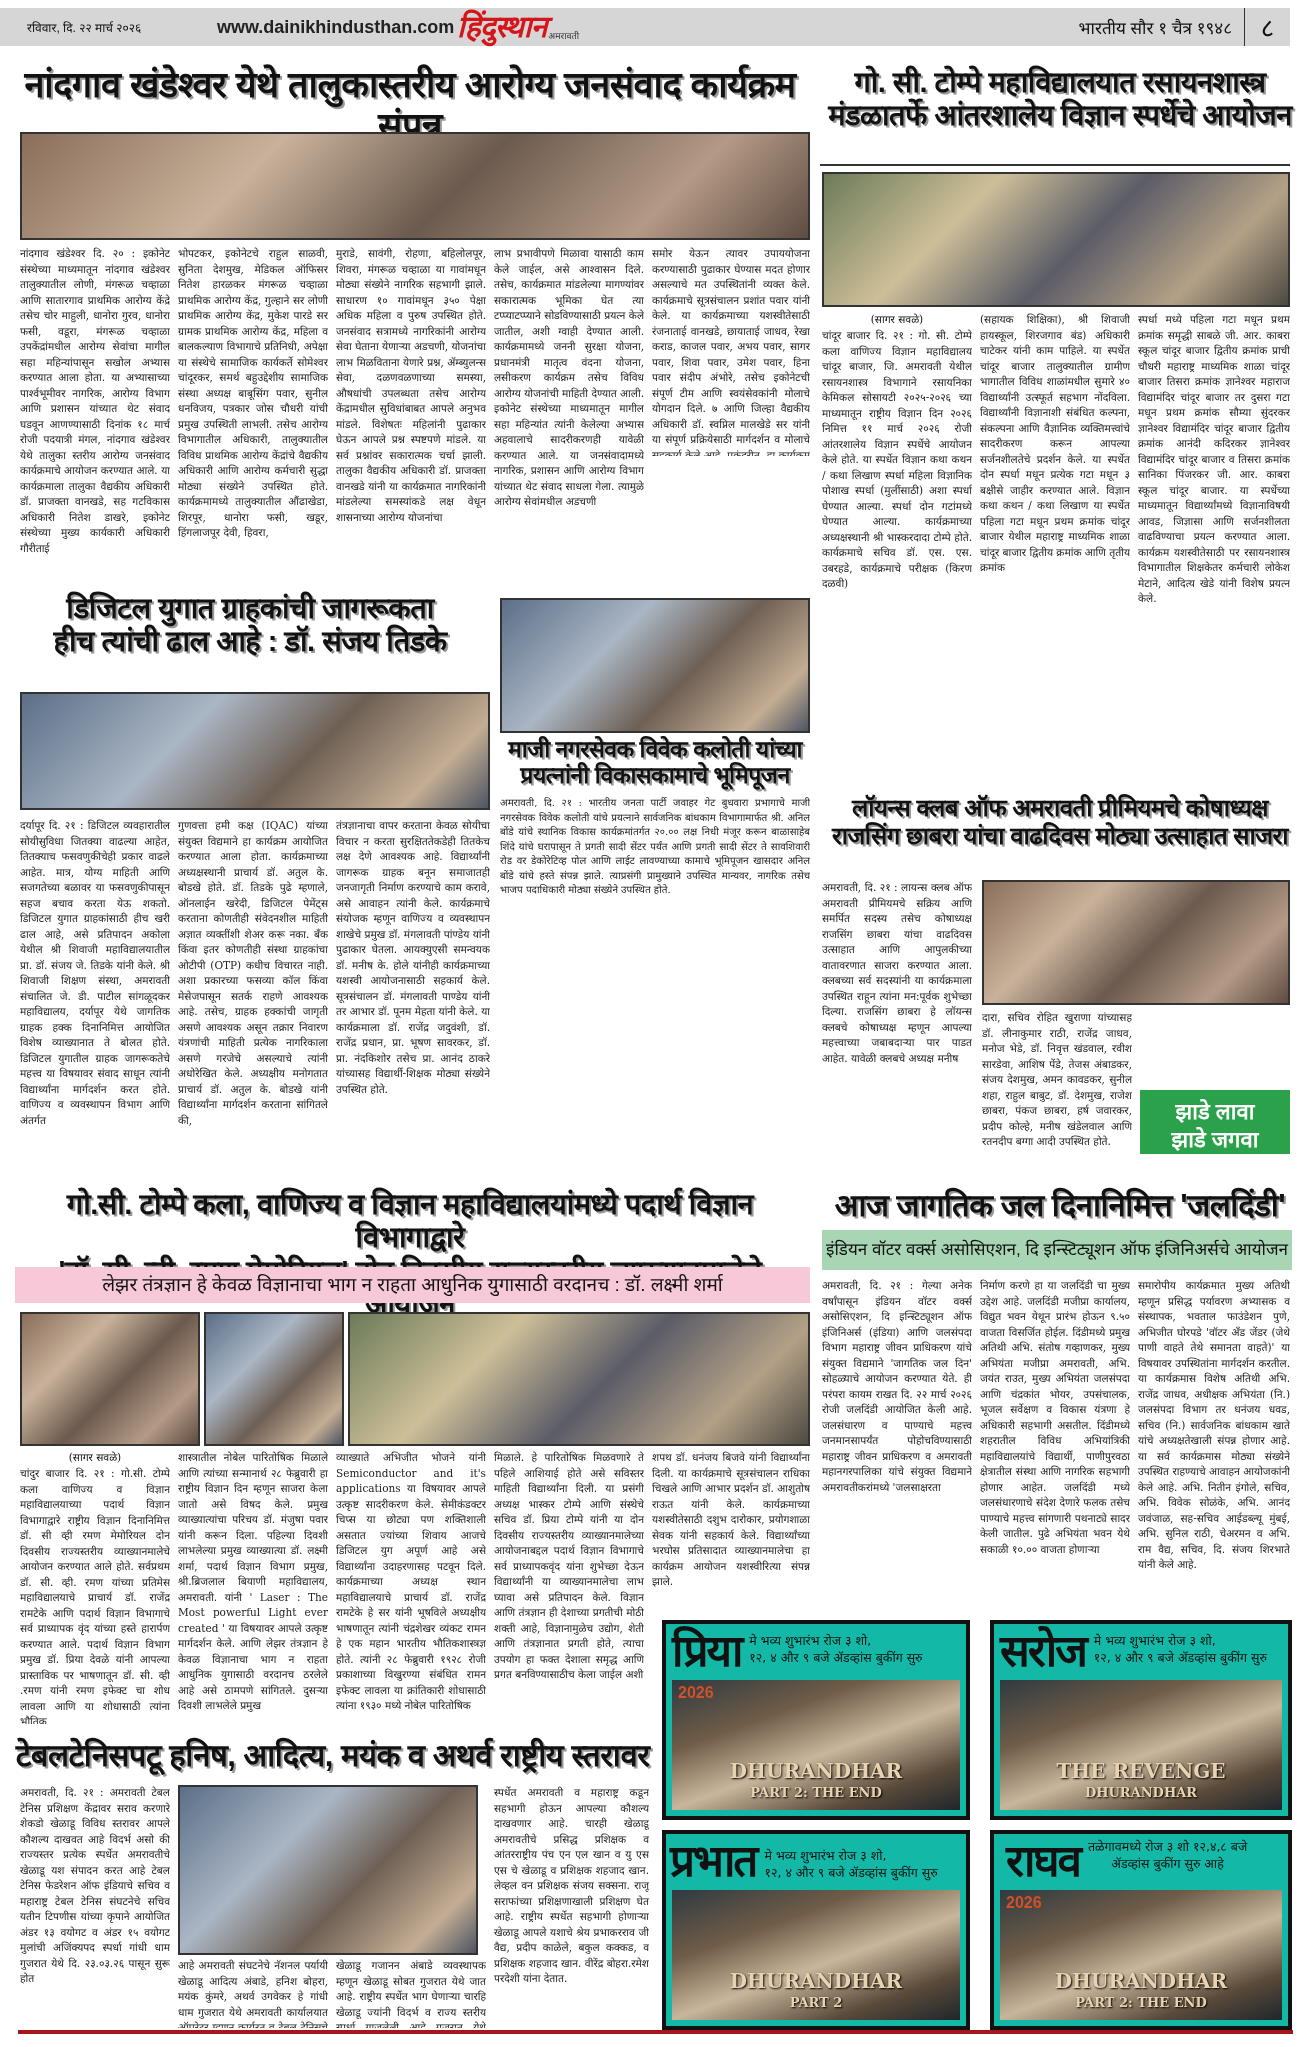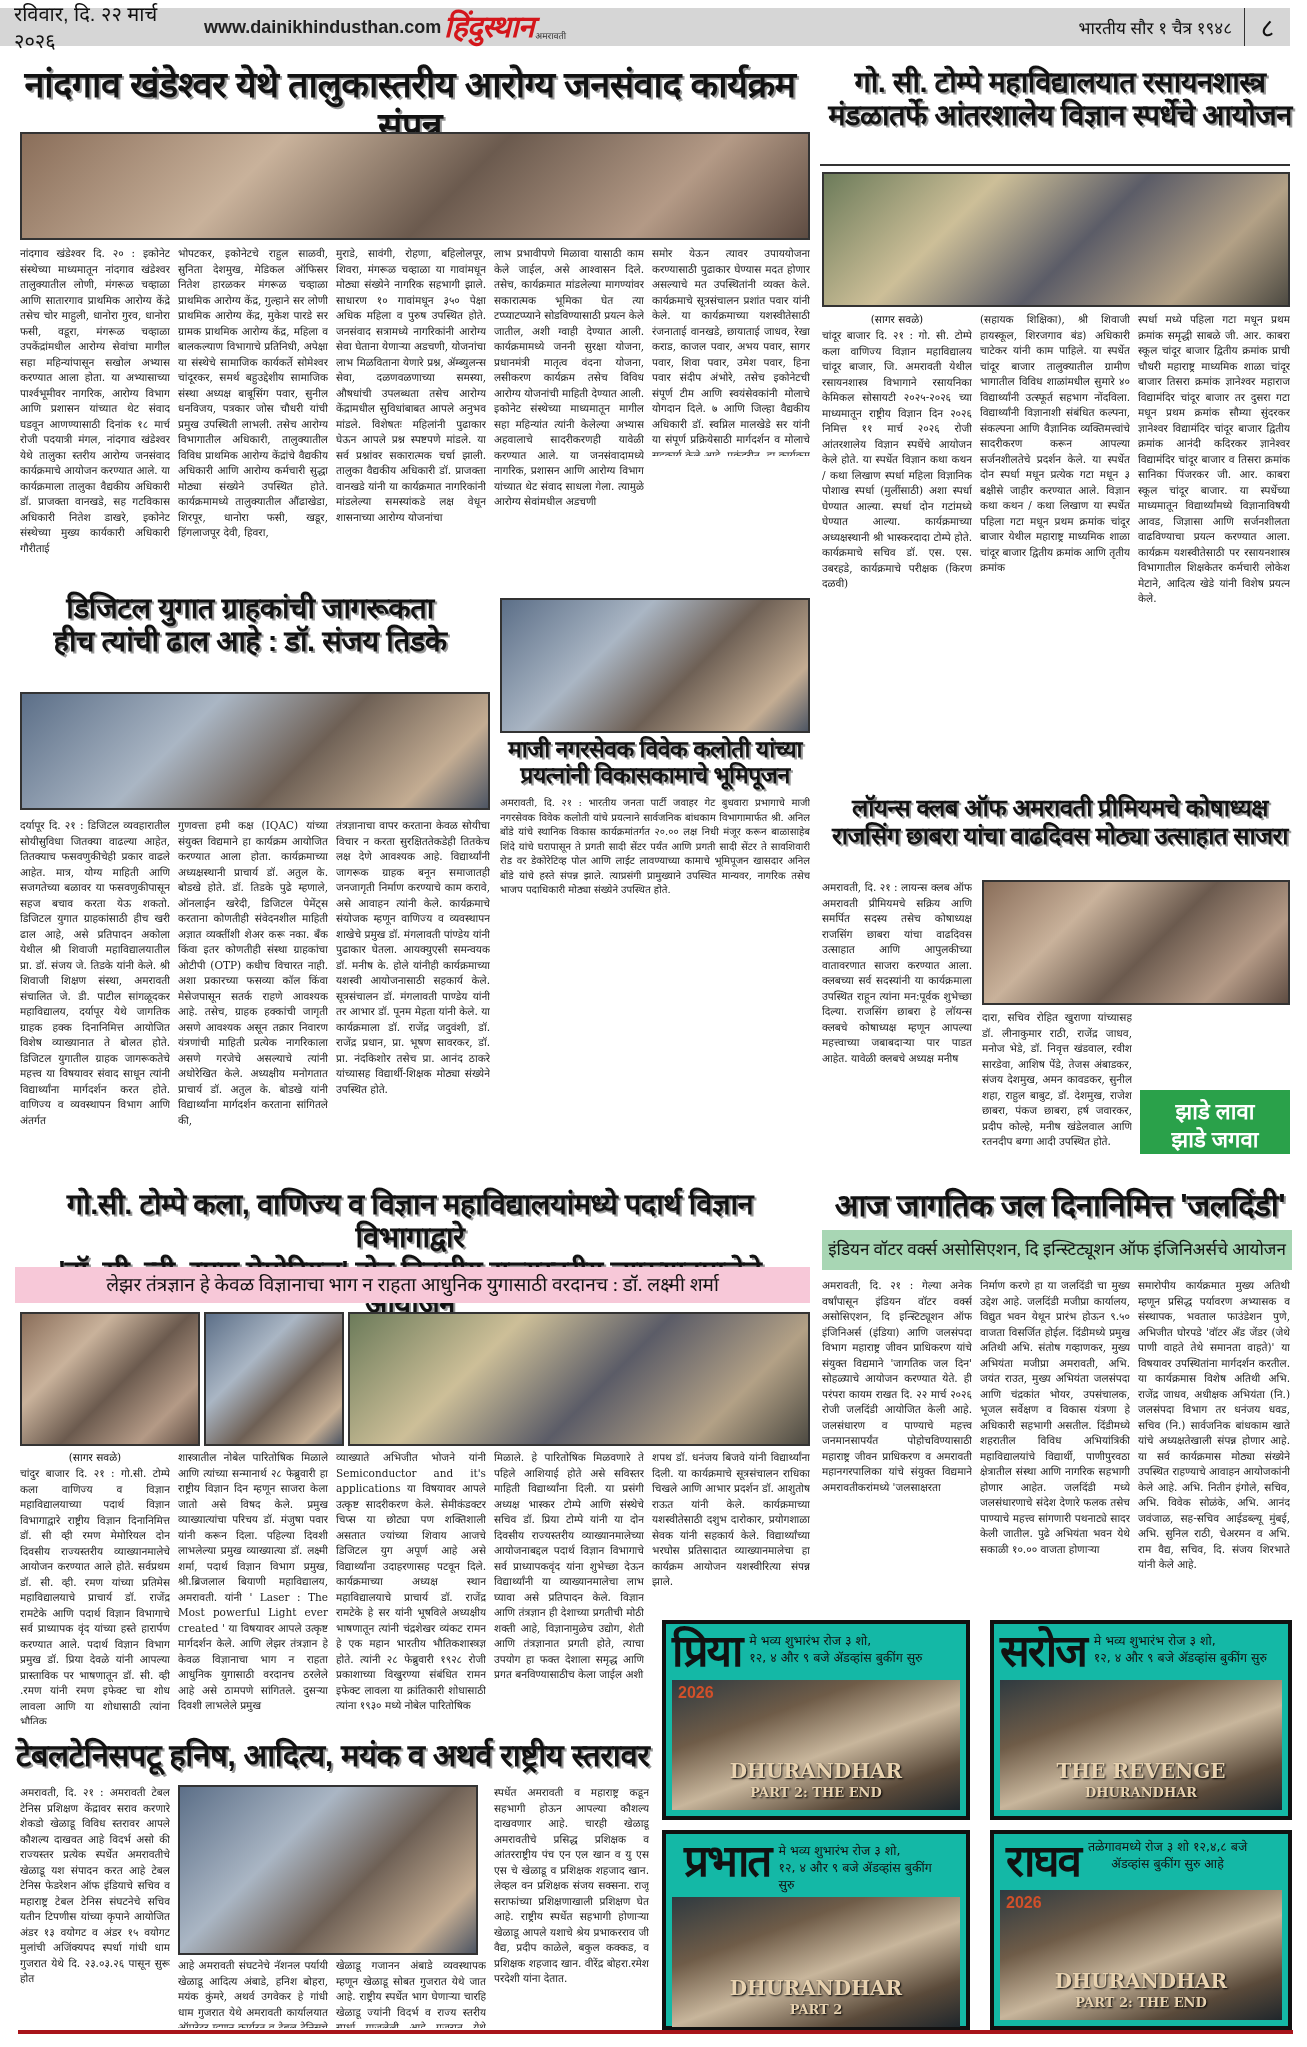--- a/index.html
+++ b/index.html
@@ -1,31 +1,31 @@
 <!DOCTYPE html>
 <html><head>
 <meta charset="utf-8">
 <style>
 *{box-sizing:border-box;margin:0;padding:0}
 body{width:1307px;height:2047px;background:#fff;font-family:"DejaVu Serif",serif;color:#111;position:relative;overflow:hidden}
 .abs{position:absolute}
 .mast{left:0;top:8px;width:1290px;height:38px;background:#d6d6d6;display:flex;align-items:center;font-family:"Liberation Sans",sans-serif}
-.mast .date{margin-left:14px;font-size:20px;width:190px}
+.mast .date{margin-left:27px;font-size:12px;width:190px}
 .mast .url{font-size:18px;font-weight:bold;color:#222;width:240px}
 .mast .logo{font-size:30px;font-weight:900;color:#d4161b;font-style:italic;letter-spacing:-1px;line-height:30px}
 .mast .city{font-size:9px;color:#333;margin-left:2px;align-self:flex-end;margin-bottom:4px}
 .mast .sura{margin-left:auto;font-size:17px;padding-right:12px}
 .mast .pg{border-left:1px solid #333;height:38px;width:46px;display:flex;align-items:center;justify-content:center;font-size:26px}
 .hl{font-family:"Liberation Sans",sans-serif;font-weight:900;text-align:center;color:#111;text-shadow:2px 2px 0 #999;line-height:1.15;letter-spacing:-0.5px}
 .col{font-size:10.5px;line-height:15.5px;text-align:justify;color:#222;overflow:hidden}
 .photo{background:linear-gradient(135deg,#8a6e5a,#c9b29b 30%,#6b5a4e 55%,#b49a86 80%,#5e4c42);border:2px solid #333}
 .photo.blue{background:linear-gradient(135deg,#5c6f88,#aab6c4 35%,#6e6055 60%,#c4ad93 85%,#4d5563)}
 .photo.green{background:linear-gradient(135deg,#6c7b5a,#cdbf98 30%,#5b5c67 55%,#b3a186 80%,#4d4a42)}
 .caption{font-size:10.5px;text-align:center}
-.sub{font-family:Liberation Serif, serif;text-align:center;font-size:20px}
+.sub{font-family:Liberation Sans, sans-serif;text-align:center;font-size:20px}
 .pinkbar{background:#f7c8d8}
 .greenbar{background:#a8d6b4}
 .treebox{background:#2aa14a;color:#fff;font-family:"Liberation Sans",sans-serif;font-weight:bold;font-size:22px;text-align:center;line-height:28px;padding-top:8px}
 .ad{border:4px solid #111;background:#14b8a6}
 .ad .name{font-family:"DejaVu Serif",serif;font-weight:900;font-size:44px;line-height:50px;letter-spacing:-2px}
 .ad .info{font-size:12.5px;line-height:17px;font-family:"DejaVu Sans",sans-serif}
 .poster{background:linear-gradient(160deg,#2f3a40,#6f5c48 30%,#c8b69c 55%,#5a4a3a 80%,#1f262b);position:relative;overflow:hidden}
 .poster .ttl{position:absolute;bottom:6px;left:0;right:0;text-align:center;color:#e8d2b0;font-family:"DejaVu Serif",serif;font-weight:bold;font-size:20px;text-shadow:1px 1px 2px #000;line-height:22px}
 .poster .ttl small{display:block;font-size:13px}
 .poster .yr{position:absolute;top:4px;left:6px;color:#d2502a;font-weight:bold;font-size:16px;font-family:"Liberation Sans",sans-serif}
@@ -132,21 +132,21 @@
       <div>मे भव्य शुभारंभ रोज ३ शो,</div>
       <div>१२, ४ और ९ बजे ॲडव्हांस बुकींग सुरु</div>
     </div>
   </div>
   <div class="poster" style="margin:2px 6px;height:130px">
     <span class="yr"></span>
     <div class="ttl"><span>THE REVENGE</span><small>DHURANDHAR</small></div>
   </div>
 </div>
 <div class="abs ad" style="left:662px;top:1830px;width:308px;height:200px">
-  <div style="display:flex;align-items:flex-start;padding:2px 18px">
+  <div style="display:flex;align-items:center;padding:2px 4px">
     <span class="name">प्रभात</span>
     <div class="info" style="margin-left:8px;margin-top:6px">
       <div>मे भव्य शुभारंभ रोज ३ शो,</div>
       <div>१२, ४ और ९ बजे ॲडव्हांस बुकींग सुरु</div>
     </div>
   </div>
   <div class="poster" style="margin:2px 6px;height:130px">
     <span class="yr"></span>
     <div class="ttl"><span>DHURANDHAR</span><small>PART 2</small></div>
   </div>

